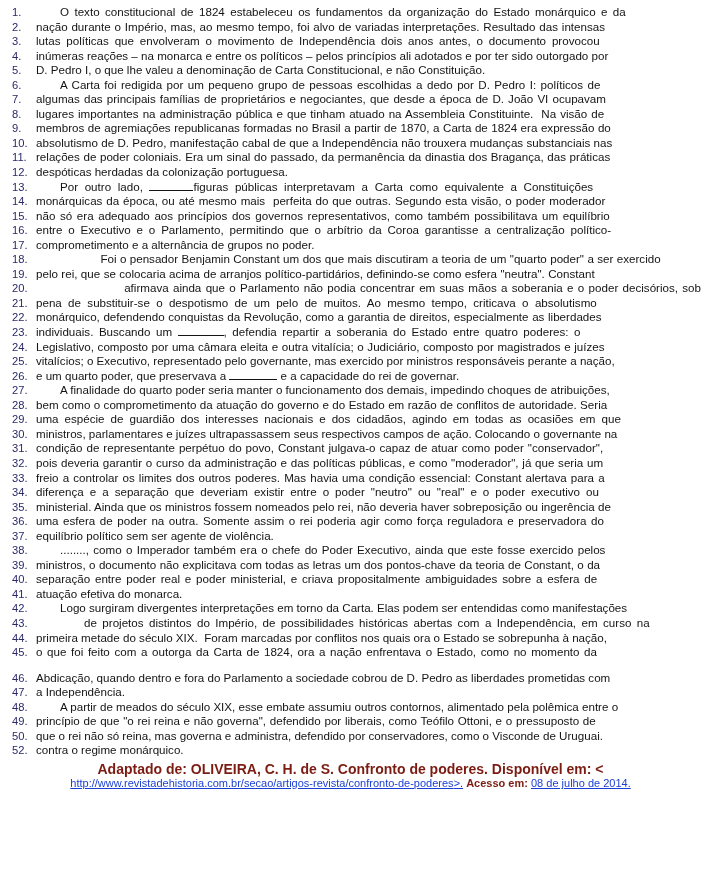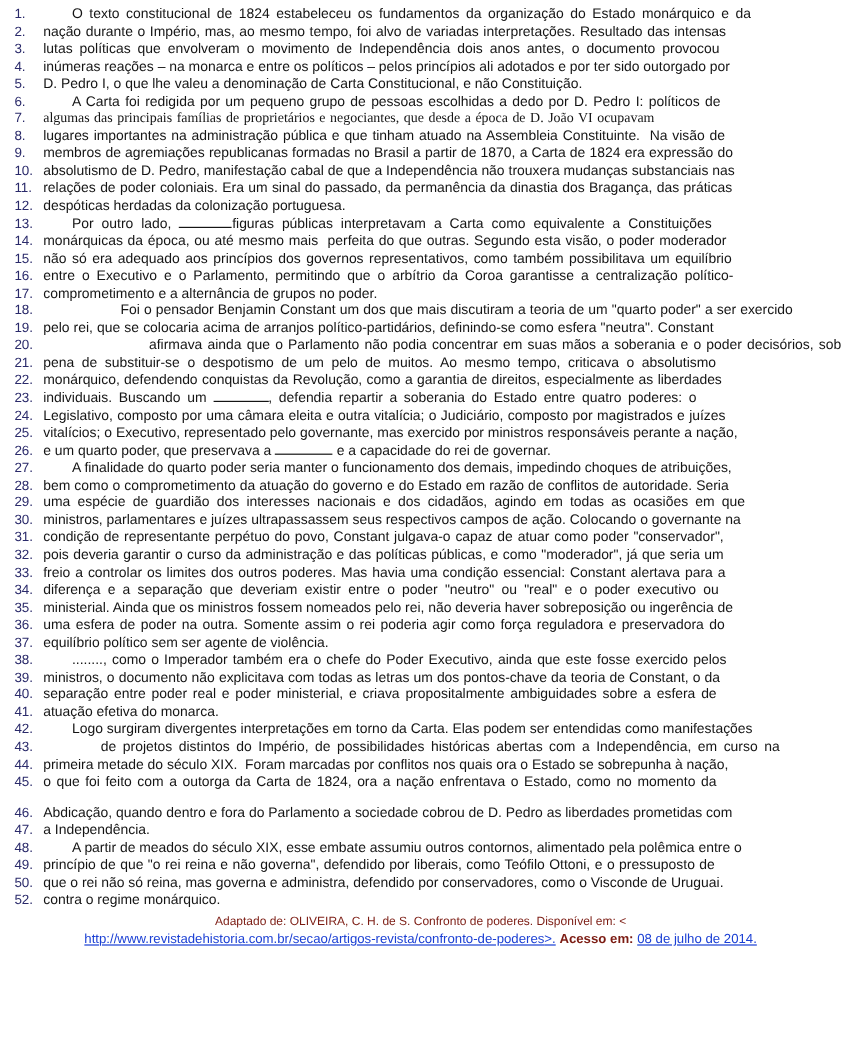--- a/index.html
+++ b/index.html
@@ -65,22 +65,22 @@
   .blank-fill.w1 { width: 44px; }
   .blank-fill.w2 { width: 46px; }
   .blank-fill.w3 { width: 48px; }
 
   .footer {
     margin-top: 4px;
     text-align: center;
     padding-right: 6px;
   }
   .footer-line1 {
-    font-size: 10px;
-    font-weight: normal;
+    font-size: 14px;
+    font-weight: bold;
     color: #7b1b12;
     letter-spacing: 0px;
     line-height: 14px;
   }
   .footer-line2 {
     font-size: 11px;
     line-height: 14px;
     letter-spacing: 0px;
   }
   .footer-url {
@@ -125,21 +125,21 @@
       <div class="line-row">
         <span class="line-num">5.</span>
         <span class="line-text" style="word-spacing: 0px;"><span>D. Pedro I, o que lhe valeu a denominação de Carta Constitucional, e não Constituição.</span></span>
       </div>
       <div class="line-row">
         <span class="line-num">6.</span>
         <span class="line-text" style="word-spacing: 1.2px;"><span class="indent"></span><span>A Carta foi redigida por um pequeno grupo de pessoas escolhidas a dedo por D. Pedro I: políticos de</span></span>
       </div>
       <div class="line-row">
         <span class="line-num">7.</span>
-        <span class="line-text" style="word-spacing: 0.9px; font-family: Liberation Serif, serif;"><span>algumas das principais famílias de proprietários e negociantes, que desde a época de D. João VI ocupavam</span></span>
+        <span class="line-text" style="word-spacing: 0.9px;"><span>algumas das principais famílias de proprietários e negociantes, que desde a época de D. João VI ocupavam</span></span>
       </div>
       <div class="line-row">
         <span class="line-num">8.</span>
         <span class="line-text" style="word-spacing: 0.8px;"><span>lugares importantes na administração pública e que tinham atuado na Assembleia Constituinte.  Na visão de</span></span>
       </div>
       <div class="line-row">
         <span class="line-num">9.</span>
         <span class="line-text" style="word-spacing: 0.3px;"><span>membros de agremiações republicanas formadas no Brasil a partir de 1870, a Carta de 1824 era expressão do</span></span>
       </div>
       <div class="line-row">

